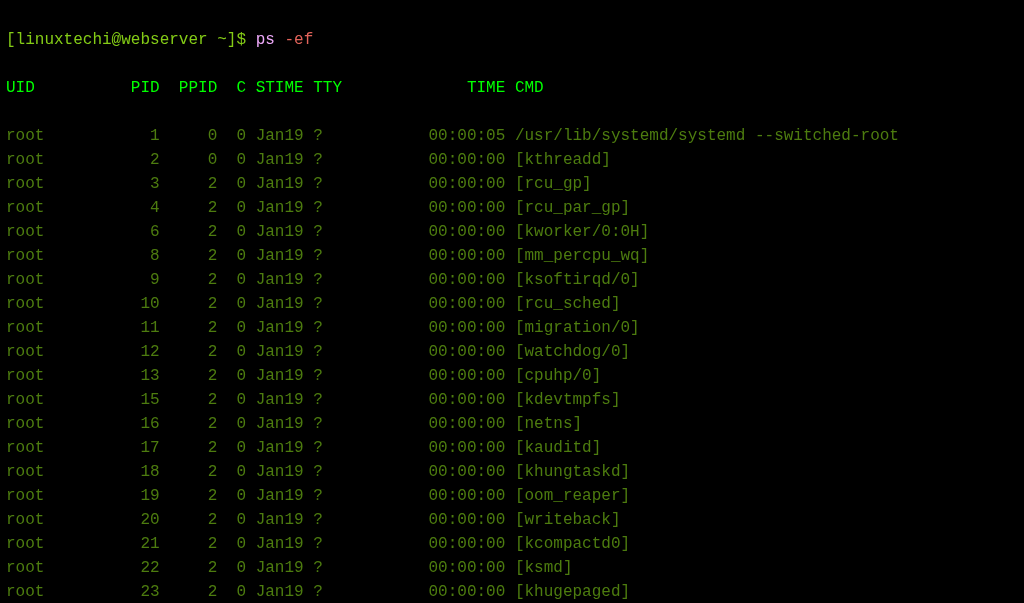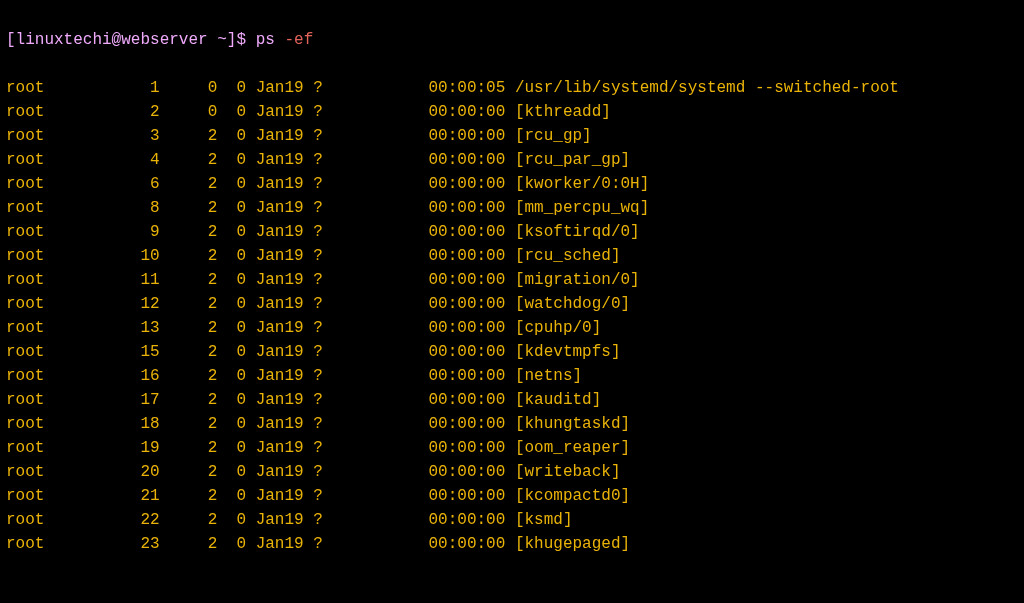--- a/index.html
+++ b/index.html
@@ -18,36 +18,37 @@
       overflow: hidden;
       line-height: 1.5;
     }
     .terminal {
       white-space: pre;
     }
     .prompt-line {
       display: block;
     }
     .prompt-bracket {
-      color: #f0abfc;
+      color: #84cc16;
     }
     .command {
       color: #f0abfc;
     }
     .command-arg {
       color: #e2635a;
     }
     .header-row {
       color: #00ff00;
       display: block;
     }
     .data-row {
-      color: #eab308;
+      color: #4d7c0f;
       display: block;
     }
   </style>
 </head>
 <body>
 
 <div class="terminal">
 <span class="prompt-line"><span class="prompt-bracket">[linuxtechi@webserver ~]$ </span><span class="command">ps</span><span class="command-arg"> -ef</span></span>
+<span class="header-row" id="header-line">UID          PID  PPID  C STIME TTY             TIME CMD</span>
 <div id="process-rows"><span class="data-row">root           1     0  0 Jan19 ?           00:00:05 /usr/lib/systemd/systemd --switched-root</span><span class="data-row">root           2     0  0 Jan19 ?           00:00:00 [kthreadd]</span><span class="data-row">root           3     2  0 Jan19 ?           00:00:00 [rcu_gp]</span><span class="data-row">root           4     2  0 Jan19 ?           00:00:00 [rcu_par_gp]</span><span class="data-row">root           6     2  0 Jan19 ?           00:00:00 [kworker/0:0H]</span><span class="data-row">root           8     2  0 Jan19 ?           00:00:00 [mm_percpu_wq]</span><span class="data-row">root           9     2  0 Jan19 ?           00:00:00 [ksoftirqd/0]</span><span class="data-row">root          10     2  0 Jan19 ?           00:00:00 [rcu_sched]</span><span class="data-row">root          11     2  0 Jan19 ?           00:00:00 [migration/0]</span><span class="data-row">root          12     2  0 Jan19 ?           00:00:00 [watchdog/0]</span><span class="data-row">root          13     2  0 Jan19 ?           00:00:00 [cpuhp/0]</span><span class="data-row">root          15     2  0 Jan19 ?           00:00:00 [kdevtmpfs]</span><span class="data-row">root          16     2  0 Jan19 ?           00:00:00 [netns]</span><span class="data-row">root          17     2  0 Jan19 ?           00:00:00 [kauditd]</span><span class="data-row">root          18     2  0 Jan19 ?           00:00:00 [khungtaskd]</span><span class="data-row">root          19     2  0 Jan19 ?           00:00:00 [oom_reaper]</span><span class="data-row">root          20     2  0 Jan19 ?           00:00:00 [writeback]</span><span class="data-row">root          21     2  0 Jan19 ?           00:00:00 [kcompactd0]</span><span class="data-row">root          22     2  0 Jan19 ?           00:00:00 [ksmd]</span><span class="data-row">root          23     2  0 Jan19 ?           00:00:00 [khugepaged]</span></div>
 </div>
 
 </body></html>

